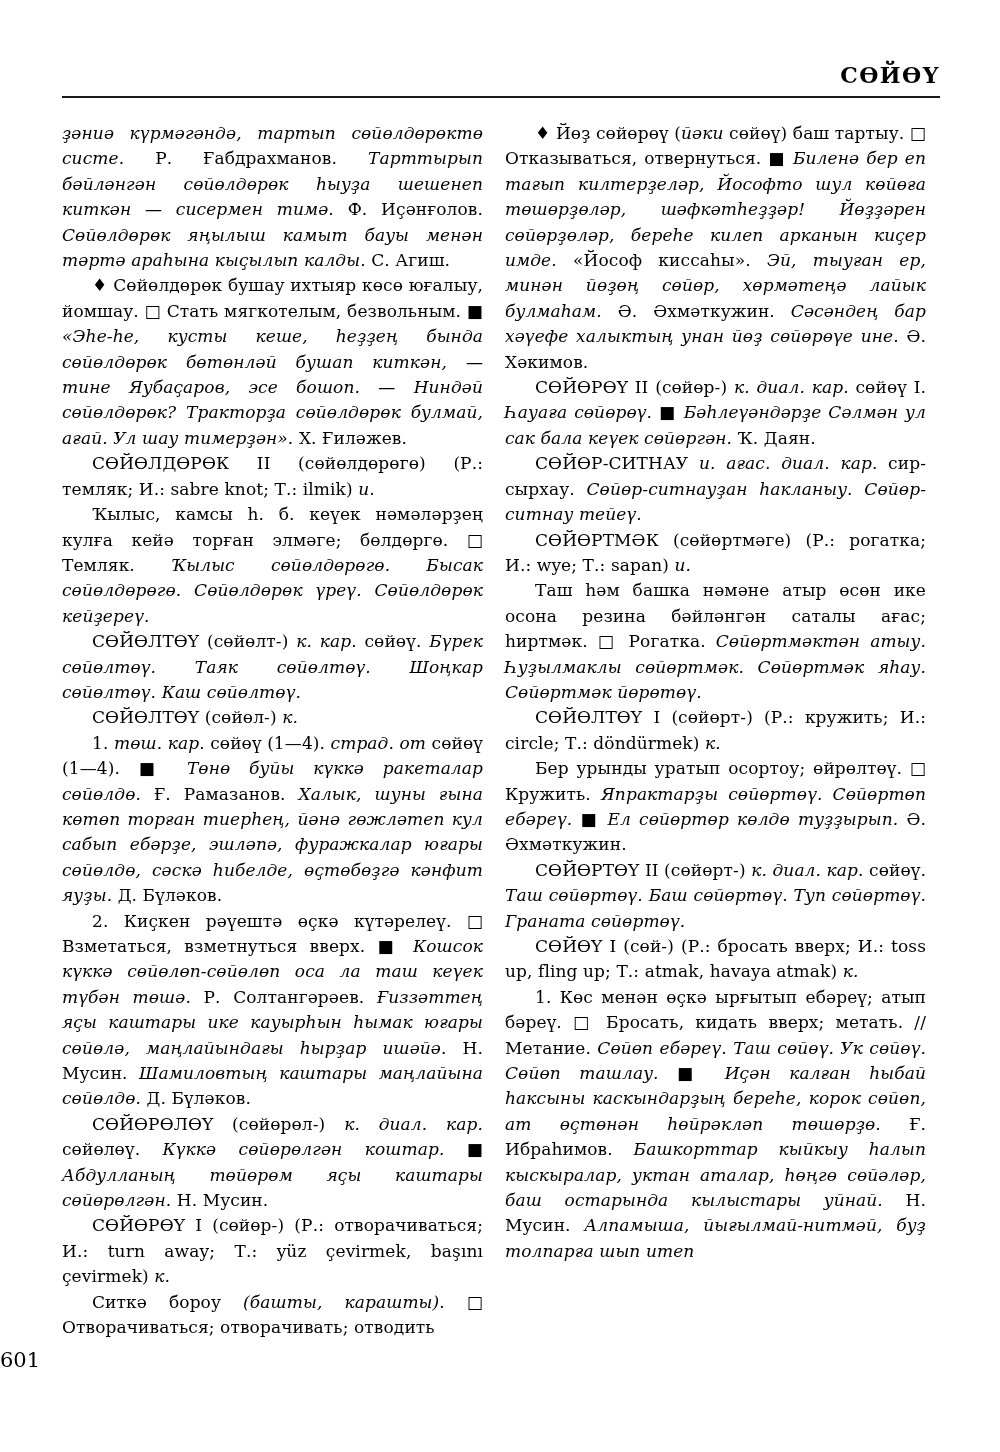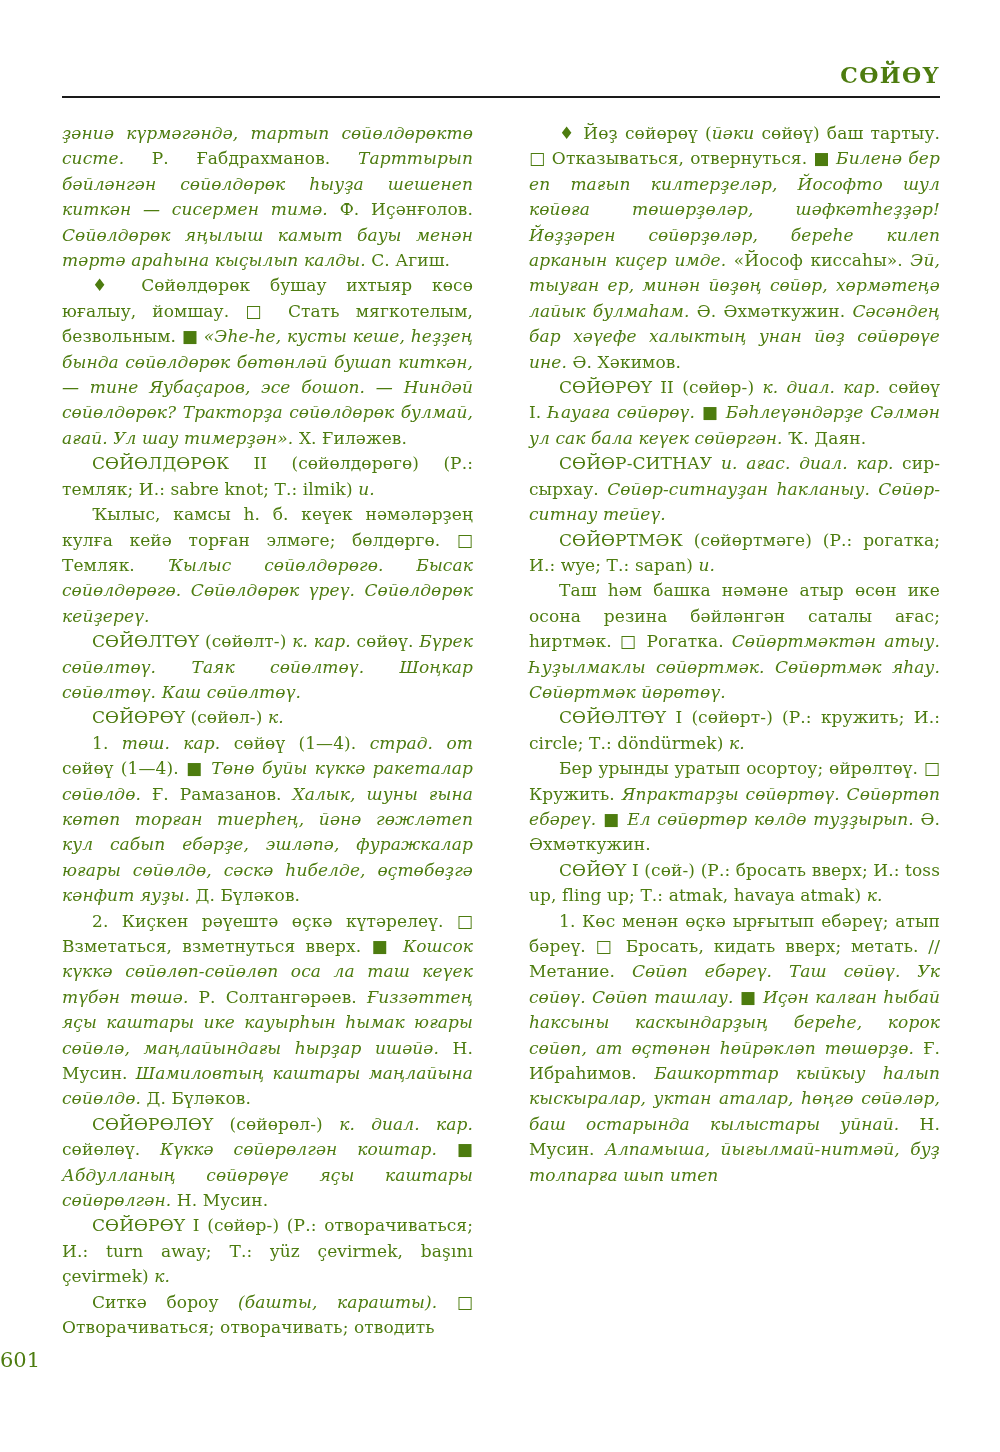--- a/index.html
+++ b/index.html
@@ -6,21 +6,21 @@
     margin: 0;
     padding: 0;
     background: #e8e8e8;
   }
   .page {
     position: relative;
     width: 1000px;
     height: 1452px;
     margin: 0 auto;
     background: #ffffff;
-    color: #4d7c0f;
+    color: #000000;
     font-family: "DejaVu Serif", "Liberation Serif", serif;
     overflow: hidden;
   }
   .running-head {
     position: absolute;
     top: 62px;
     right: 60px;
     font-weight: bold;
     font-size: 22px;
     letter-spacing: 1.5px;
@@ -32,21 +32,21 @@
     width: 878px;
     height: 0;
     border-top: 2px solid #1a1a1a;
   }
   .columns {
     position: absolute;
     top: 121px;
     left: 62px;
     width: 878px;
     display: flex;
-    gap: 56px;
+    gap: 22px;
   }
   .col {
     width: 421px;
     text-align: justify;
     font-size: 17px;
     line-height: 25.4px;
     letter-spacing: 0.1px;
   }
   .col p.para {
     margin: 0;
@@ -76,34 +76,35 @@
 
   <div class="header-rule"></div>
 
   <div class="columns">
     <div class="col">
         <p class="para"><span class="seg-i">ҙәниә күрмәгәндә, тартып сөйөлдөрөктө систе. </span><span class="seg-r">Р. Ғабдрахманов. </span><span class="seg-i">Тарттырып бәйләнгән сөйөлдөрөк һыуҙа шешенеп киткән — сисермен тимә. </span><span class="seg-r">Ф. Иҫәнғолов. </span><span class="seg-i">Сөйөлдөрөк яңылыш камыт бауы менән тәртә араһына кыҫылып калды. </span><span class="seg-r">С. Агиш.</span></p>
         <p class="para indent"><span class="seg-b">♦ Сөйөлдөрөк бушау </span><span class="seg-r">ихтыяр көсө юғалыу, йомшау. □ Стать мягкотелым, безвольным. ■ </span><span class="seg-i">«Эһе-һе, кусты кеше, һеҙҙең бында сөйөлдөрөк бөтөнләй бушап киткән, — тине Яубаҫаров, эсе бошоп. — Ниндәй сөйөлдөрөк? Тракторҙа сөйөлдөрөк булмай, ағай. Ул шау тимерҙән». </span><span class="seg-r">Х. Ғиләжев.</span></p>
         <p class="para indent"><span class="seg-b">СӨЙӨЛДӨРӨК II (сөйөлдөрөгө) </span><span class="seg-r">(Р.: темляк; И.: sabre knot; Т.: ilmik) </span><span class="seg-i">и.</span></p>
         <p class="para indent"><span class="seg-r">Ҡылыс, камсы һ. б. кеүек нәмәләрҙең кулға кейә торған элмәге; бөлдөргө. □ Темляк. </span><span class="seg-i">Ҡылыс сөйөлдөрөгө. Бысак сөйөлдөрөгө. Сөйөлдөрөк үреү. Сөйөлдөрөк кейҙереү.</span></p>
         <p class="para indent"><span class="seg-b">СӨЙӨЛТӨҮ (сөйөлт-) </span><span class="seg-i">к. кар. </span><span class="seg-b">сөйөү. </span><span class="seg-i">Бүрек сөйөлтөү. Таяк сөйөлтөү. Шоңкар сөйөлтөү. Каш сөйөлтөү.</span></p>
-        <p class="para indent"><span class="seg-b">СӨЙӨРӨҮ (сөйөл-) </span><span class="seg-i">к.</span></p>
+        <p class="para indent"><span class="seg-b">СӨЙӨЛТӨҮ (сөйөл-) </span><span class="seg-i">к.</span></p>
         <p class="para indent"><span class="seg-b">1. </span><span class="seg-i">төш. кар. </span><span class="seg-b">сөйөү (1—4). </span><span class="seg-i">страд. от </span><span class="seg-b">сөйөү (1—4). </span><span class="seg-r">■ </span><span class="seg-i">Төнө буйы күккә ракеталар сөйөлдө. </span><span class="seg-r">Ғ. Рамазанов. </span><span class="seg-i">Халык, шуны ғына көтөп торған тиерһең, йәнә гөжләтеп кул сабып ебәрҙе, эшләпә, фуражкалар юғары сөйөлдө, сәскә һибелде, өҫтөбөҙгә кәнфит яуҙы. </span><span class="seg-r">Д. Бүләков.</span></p>
         <p class="para indent"><span class="seg-b">2. </span><span class="seg-r">Киҫкен рәүештә өҫкә күтәрелеү. □ Взметаться, взметнуться вверх. ■ </span><span class="seg-i">Кошсок күккә сөйөлөп-сөйөлөп оса ла таш кеүек түбән төшә. </span><span class="seg-r">Р. Солтангәрәев. </span><span class="seg-i">Ғиззәттең яҫы каштары ике кауырһын һымак юғары сөйөлә, маңлайындағы һырҙар ишәйә. </span><span class="seg-r">Н. Мусин. </span><span class="seg-i">Шамиловтың каштары маңлайына сөйөлдө. </span><span class="seg-r">Д. Бүләков.</span></p>
-        <p class="para indent"><span class="seg-b">СӨЙӨРӨЛӨҮ (сөйөрөл-) </span><span class="seg-i">к. диал. кар. </span><span class="seg-b">сөйөлөү. </span><span class="seg-i">Күккә сөйөрөлгән коштар. </span><span class="seg-r">■ </span><span class="seg-i">Абдулланың сөйөрөүе яҫы каштары сөйөрөлгән. </span><span class="seg-r">Н. Мусин.</span></p>
+        <p class="para indent"><span class="seg-b">СӨЙӨРӨЛӨҮ (сөйөрөл-) </span><span class="seg-i">к. диал. кар. </span><span class="seg-b">сөйөлөү. </span><span class="seg-i">Күккә сөйөрөлгән коштар. </span><span class="seg-r">■ </span><span class="seg-i">Абдулланың төйөрөм яҫы каштары сөйөрөлгән. </span><span class="seg-r">Н. Мусин.</span></p>
         <p class="para indent"><span class="seg-b">СӨЙӨРӨҮ I (сөйөр-) </span><span class="seg-r">(Р.: отворачиваться; И.: turn away; Т.: yüz çevirmek, başını çevirmek) </span><span class="seg-i">к.</span></p>
         <p class="para indent"><span class="seg-r">Ситкә бороу </span><span class="seg-i">(башты, карашты). </span><span class="seg-r">□ Отворачиваться; отворачивать; отводить</span></p>
       </div>
     <div class="col">
         <p class="para indent"><span class="seg-b">♦ Йөҙ сөйөрөү (</span><span class="seg-i">йәки </span><span class="seg-b">сөйөү) </span><span class="seg-r">баш тартыу. □ Отказываться, отвернуться. ■ </span><span class="seg-i">Биленә бер еп тағып килтерҙеләр, Йософто шул көйөға төшөрҙөләр, шәфкәтһеҙҙәр! Йөҙҙәрен сөйөрҙөләр, береһе килеп арканын киҫер имде. </span><span class="seg-r">«Йософ киссаһы». </span><span class="seg-i">Эй, тыуған ер, минән йөҙөң сөйөр, хөрмәтеңә лайык булмаһам. </span><span class="seg-r">Ә. Әхмәткужин. </span><span class="seg-i">Сәсәндең бар хәүефе халыктың унан йөҙ сөйөрөүе ине. </span><span class="seg-r">Ә. Хәкимов.</span></p>
         <p class="para indent"><span class="seg-b">СӨЙӨРӨҮ II (сөйөр-) </span><span class="seg-i">к. диал. кар. </span><span class="seg-b">сөйөү I. </span><span class="seg-i">Һауаға сөйөрөү. </span><span class="seg-r">■ </span><span class="seg-i">Бәһлеүәндәрҙе Сәлмән ул сак бала кеүек сөйөргән. </span><span class="seg-r">Ҡ. Даян.</span></p>
         <p class="para indent"><span class="seg-b">СӨЙӨР-СИТНАУ </span><span class="seg-i">и. ағас. диал. кар. </span><span class="seg-b">сир-сырхау. </span><span class="seg-i">Сөйөр-ситнауҙан һакланыу. Сөйөр-ситнау тейеү.</span></p>
         <p class="para indent"><span class="seg-b">СӨЙӨРТМӘК (сөйөртмәге) </span><span class="seg-r">(Р.: рогатка; И.: wye; Т.: sapan) </span><span class="seg-i">и.</span></p>
         <p class="para indent"><span class="seg-r">Таш һәм башка нәмәне атыр өсөн ике осона резина бәйләнгән саталы ағас; һиртмәк. □ Рогатка. </span><span class="seg-i">Сөйөртмәктән атыу. Һуҙылмаклы сөйөртмәк. Сөйөртмәк яһау. Сөйөртмәк йөрөтөү.</span></p>
         <p class="para indent"><span class="seg-b">СӨЙӨЛТӨҮ I (сөйөрт-) </span><span class="seg-r">(Р.: кружить; И.: circle; Т.: döndürmek) </span><span class="seg-i">к.</span></p>
         <p class="para indent"><span class="seg-r">Бер урынды уратып осортоу; өйрөлтөү. □ Кружить. </span><span class="seg-i">Япрактарҙы сөйөртөү. Сөйөртөп ебәреү. </span><span class="seg-r">■ </span><span class="seg-i">Ел сөйөртөр көлдө туҙҙырып. </span><span class="seg-r">Ә. Әхмәткужин.</span></p>
+        <p class="para indent"><span class="seg-b">СӨЙӨРТӨҮ II (сөйөрт-) </span><span class="seg-i">к. диал. кар. </span><span class="seg-b">сөйөү. </span><span class="seg-i">Таш сөйөртөү. Баш сөйөртөү. Туп сөйөртөү. Граната сөйөртөү.</span></p>
         <p class="para indent"><span class="seg-b">СӨЙӨҮ I (сөй-) </span><span class="seg-r">(Р.: бросать вверх; И.: toss up, fling up; Т.: atmak, havaya atmak) </span><span class="seg-i">к.</span></p>
         <p class="para indent"><span class="seg-b">1. </span><span class="seg-r">Көс менән өҫкә ырғытып ебәреү; атып бәреү. □ Бросать, кидать вверх; метать. // Метание. </span><span class="seg-i">Сөйөп ебәреү. Таш сөйөү. Ук сөйөү. Сөйөп ташлау. </span><span class="seg-r">■ </span><span class="seg-i">Иҫән калған һыбай һаксыны каскындарҙың береһе, корок сөйөп, ат өҫтөнән һөйрәкләп төшөрҙө. </span><span class="seg-r">Ғ. Ибраһимов. </span><span class="seg-i">Башкорттар кыйкыу һалып кыскыралар, уктан аталар, һөңгө сөйәләр, баш остарында кылыстары уйнай. </span><span class="seg-r">Н. Мусин. </span><span class="seg-i">Алпамыша, йығылмай-нитмәй, буҙ толпарға шып итеп</span></p>
       </div>
   </div>
 
   <div class="page-number">601</div>
 </div>
 
 </body></html>

